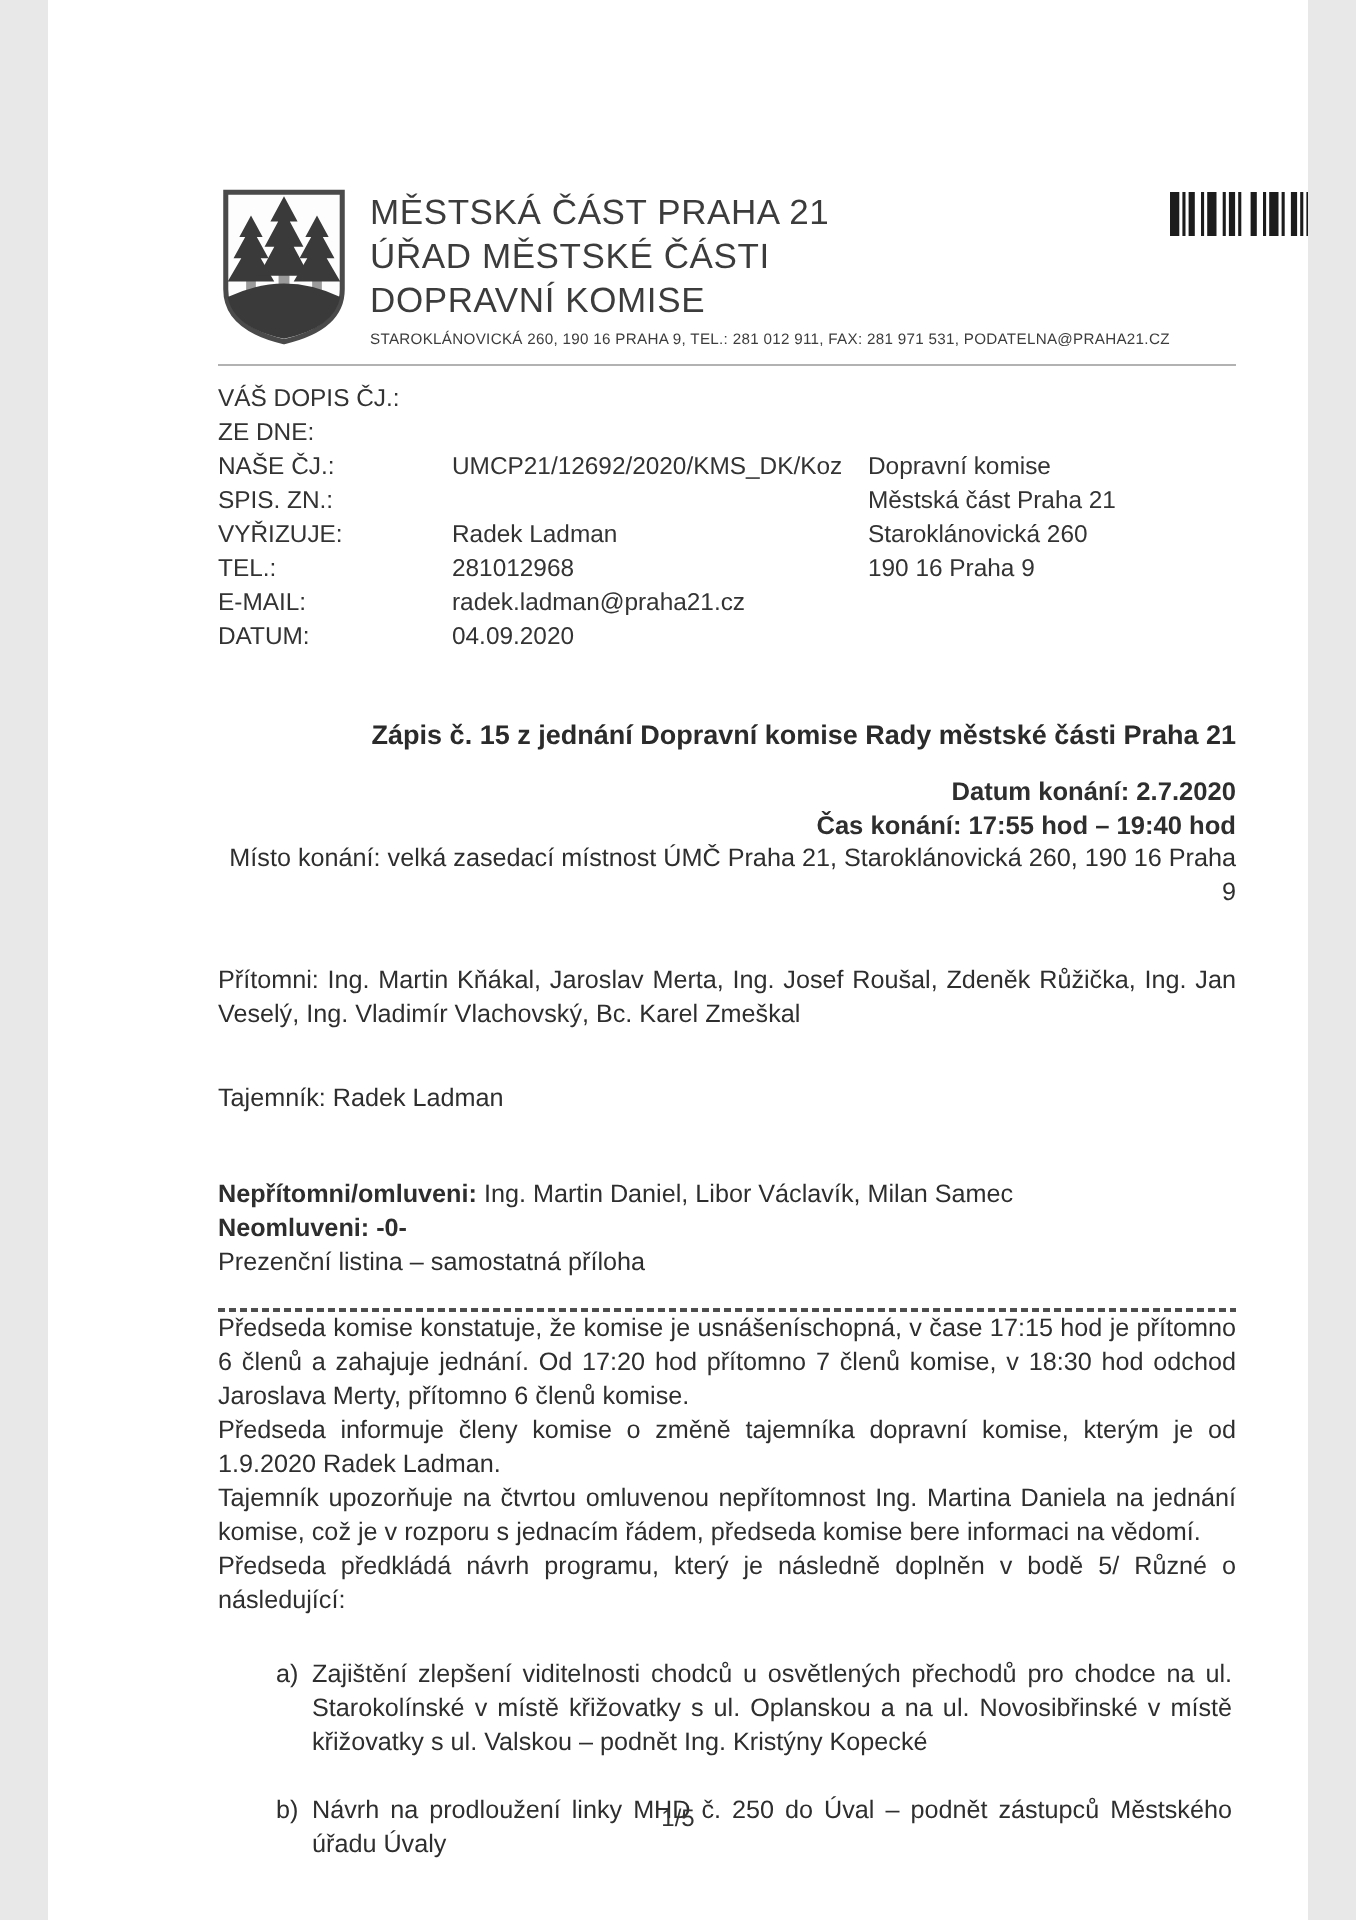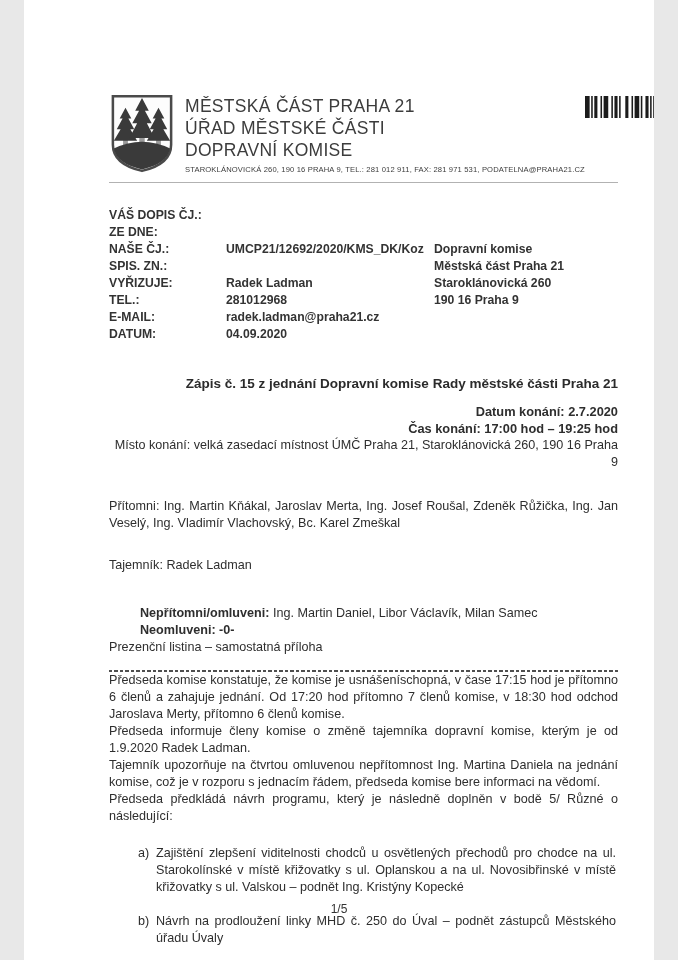--- a/index.html
+++ b/index.html
@@ -21,39 +21,39 @@
   .org-block { padding-top:2px; }
   .org-line { font-size:17.5px; line-height:22px; letter-spacing:0.3px; color:#3c3c3c; white-space:nowrap; }
   .address-line { font-size:7.6px; line-height:10px; margin-top:4px; letter-spacing:0.15px; color:#3c3c3c; white-space:nowrap; }
   .barcode-wrap { margin-left:auto; width:237px; padding-top:3px; flex:0 0 237px; }
   .barcode-svg { width:237px; height:22px; display:block; }
   .barcode-label { font-size:9.5px; color:#4a4a4a; text-align:center; margin-top:1px; }
 
   .head-rule { margin-top:7px; border-top:1px solid #b2b2b2; height:0; }
 
   
-  .ref-block { position:relative; margin-top:24px; font-size:12.2px; line-height:17px; color:#333;font-weight:bold; }
+  .ref-block { position:relative; margin-top:8px; font-size:12.2px; line-height:17px; color:#333; }
   .ref-row { display:flex; }
   .ref-label { width:117px; flex:0 0 117px; }
   .ref-value { flex:1; }
   .addressee { position:absolute; left:325px; top:34px; line-height:17px; }
 
   
   .title-block { margin-top:32px; text-align:right; }
   .doc-title { font-size:13.5px; font-weight:bold; line-height:17px; color:#2b2b2b; }
   .meta-bold { margin-top:11px; font-size:12.8px; font-weight:bold; line-height:17px; }
   .meta-bold2 { font-size:12.8px; font-weight:bold; line-height:17px; }
   .meta-place { font-size:12.6px; line-height:17px; }
 
   
   .attendance { font-size:12.6px; line-height:17px; }
   .present-par { margin-top:27px; text-align:justify; }
   .secretary-par { margin-top:25px; }
   .absent-par { margin-top:31px; }
-  .bold { font-weight:bold;margin-left:31px; }
+  .bold { font-weight:bold; }
 
   
   .dash-sep {
     margin-top:14px;
     height:2px;
     background:repeating-linear-gradient(90deg,#4f4f4f 0 3.5px,transparent 3.5px 5.5px);
   }
 
   
   .body-pars { margin-top:0; }
@@ -192,21 +192,21 @@
         <div>Dopravní komise</div>
         <div>Městská část Praha 21</div>
         <div>Staroklánovická 260</div>
         <div>190 16 Praha 9</div>
       </div>
     </section>
 
     <section class="title-block">
       <div class="doc-title">Zápis č. 15 z jednání Dopravní komise Rady městské části Praha 21</div>
       <div class="meta-bold">Datum konání: 2.7.2020</div>
-      <div class="meta-bold2">Čas konání: 17:00 hod – 19:25 hod</div>
+      <div class="meta-bold2">Čas konání: 17:55 hod – 19:40 hod</div>
       <div class="meta-place">Místo konání: velká zasedací místnost ÚMČ Praha 21, Staroklánovická 260, 190 16 Praha 9</div>
     </section>
 
     <section class="attendance">
       <p class="present-par">Přítomni: Ing. Martin Kňákal, Jaroslav Merta, Ing. Josef Roušal, Zdeněk Růžička, Ing. Jan Veselý, Ing. Vladimír Vlachovský, Bc. Karel Zmeškal</p>
       <p class="secretary-par">Tajemník: Radek Ladman</p>
       <p class="absent-par"><span class="bold">Nepřítomni/omluveni:</span><span> Ing. Martin Daniel, Libor Václavík, Milan Samec</span></p>
       <p class="bold">Neomluveni: -0-</p>
       <p>Prezenční listina – samostatná příloha</p>
     </section>

